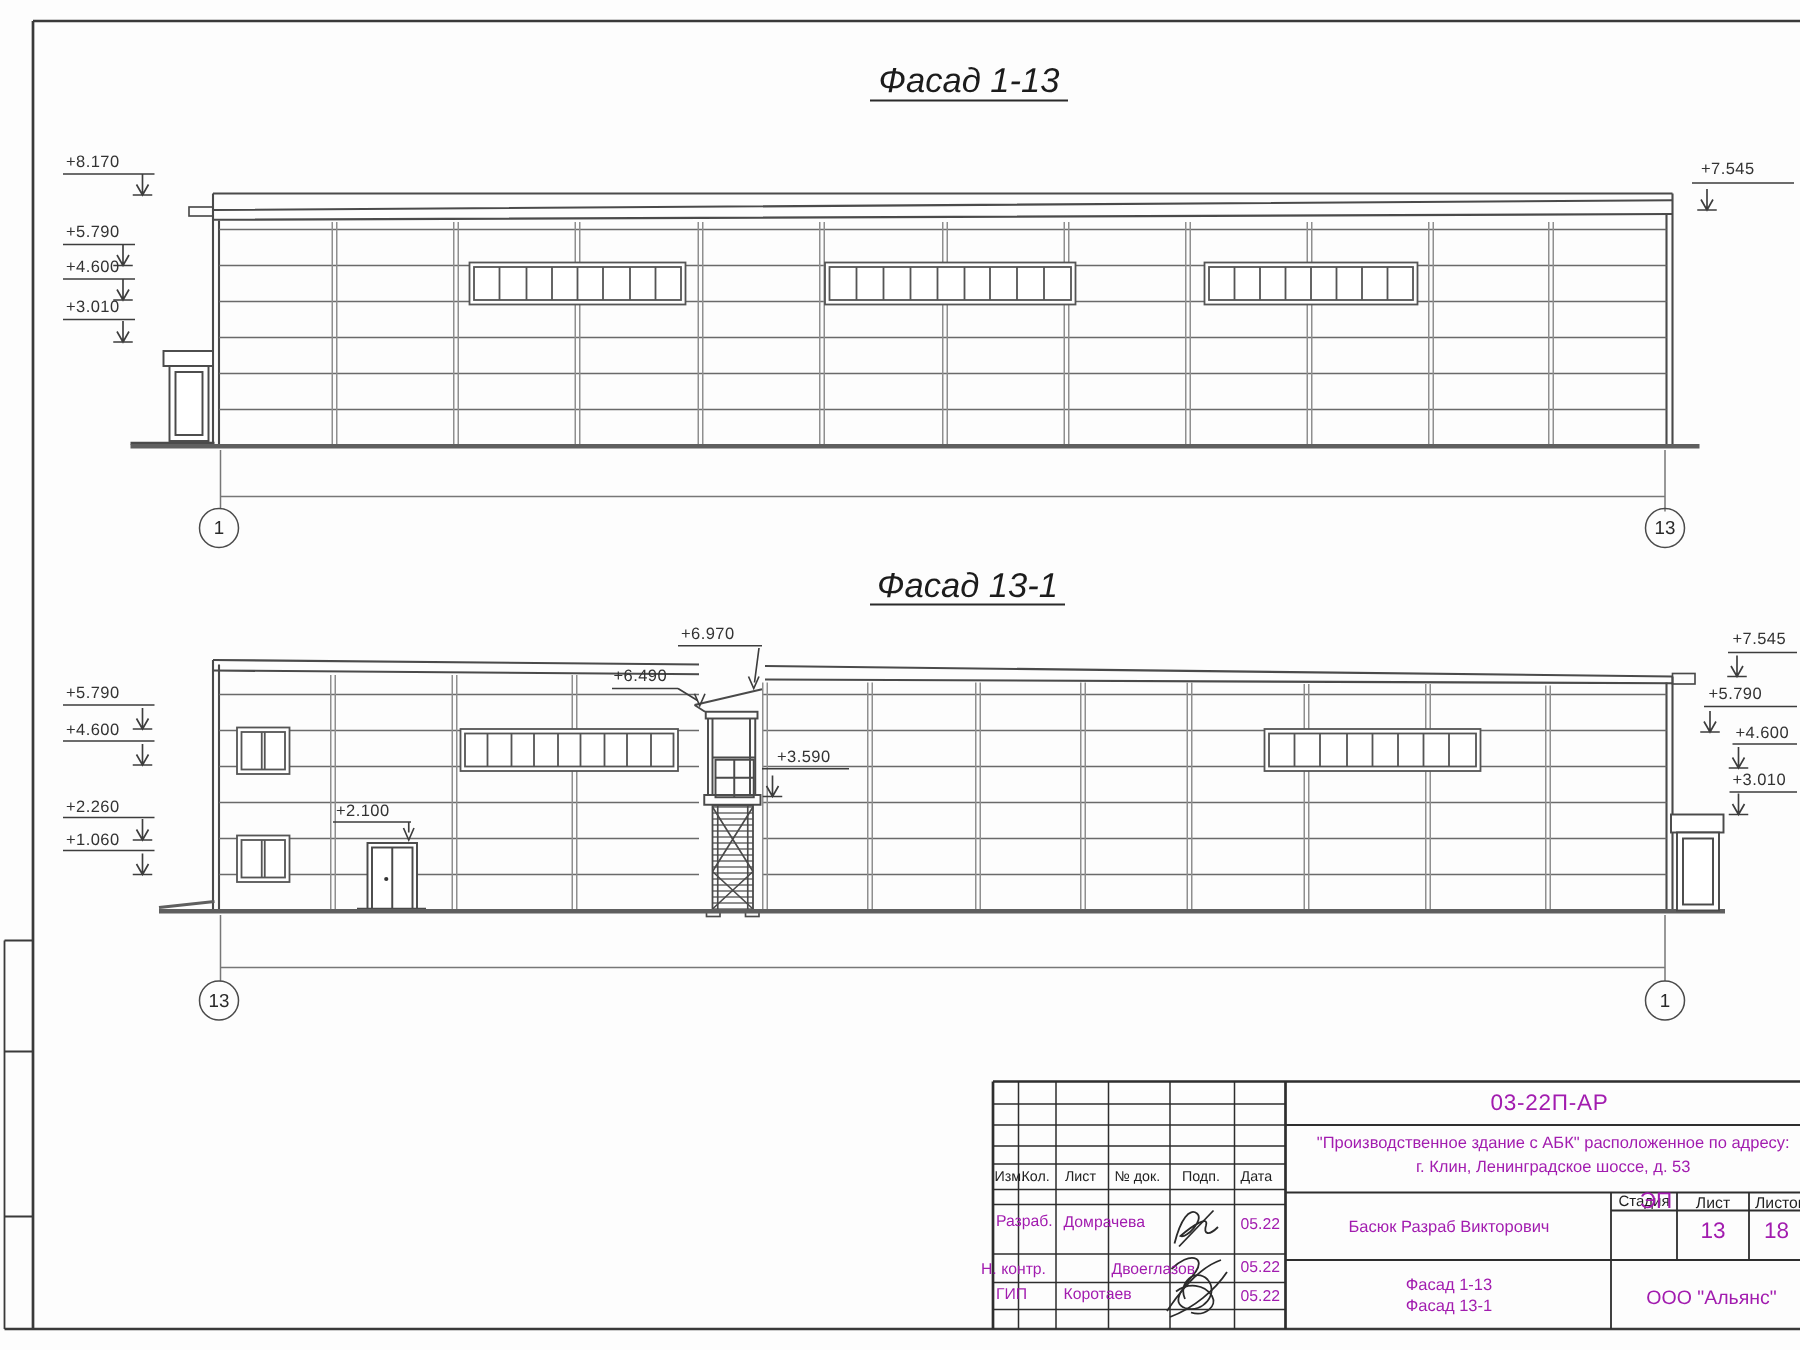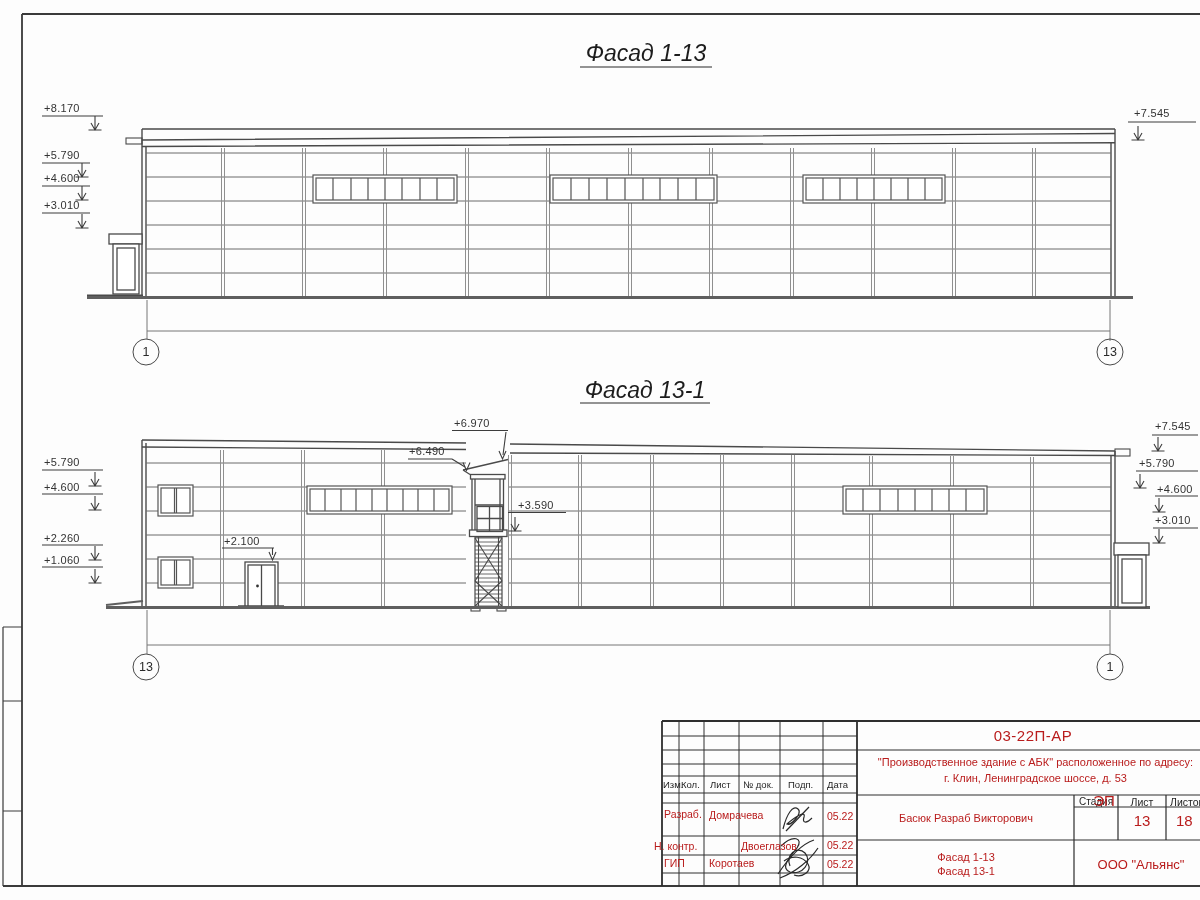--- a/index.html
+++ b/index.html
@@ -4,21 +4,21 @@
 <style>
   html,body{margin:0;padding:0;background:#e8e8e8;}
   .page{position:relative;width:1200px;height:900px;background:#fdfdfd;overflow:hidden;
         font-family:"Liberation Sans", sans-serif;color:#222;}
   .page svg{position:absolute;left:0;top:0;}
   .lbl{position:absolute;white-space:nowrap;}
   .lvl{font-size:11px;color:#333;letter-spacing:0.3px;}
   .ftitle{font-size:23px;font-style:italic;color:#1c1c1c;text-align:center;width:290px;}
   .bub{font-size:12.5px;color:#2a2a2a;text-align:center;width:26px;}
   .tb-h{font-size:9.5px;color:#1f1f1f;}
-  .tb-t{font-size:10.5px;color:#b91c1c;}
+  .tb-t{font-size:10.5px;color:#a21caf;}
   .tb-c{text-align:center;}
   .doc{font-size:15px;letter-spacing:0.5px;}
   .big{font-size:15px;}
   .comp{font-size:13px;}
 </style>
 </head>
 <body>
 
 <div class="page">
 

